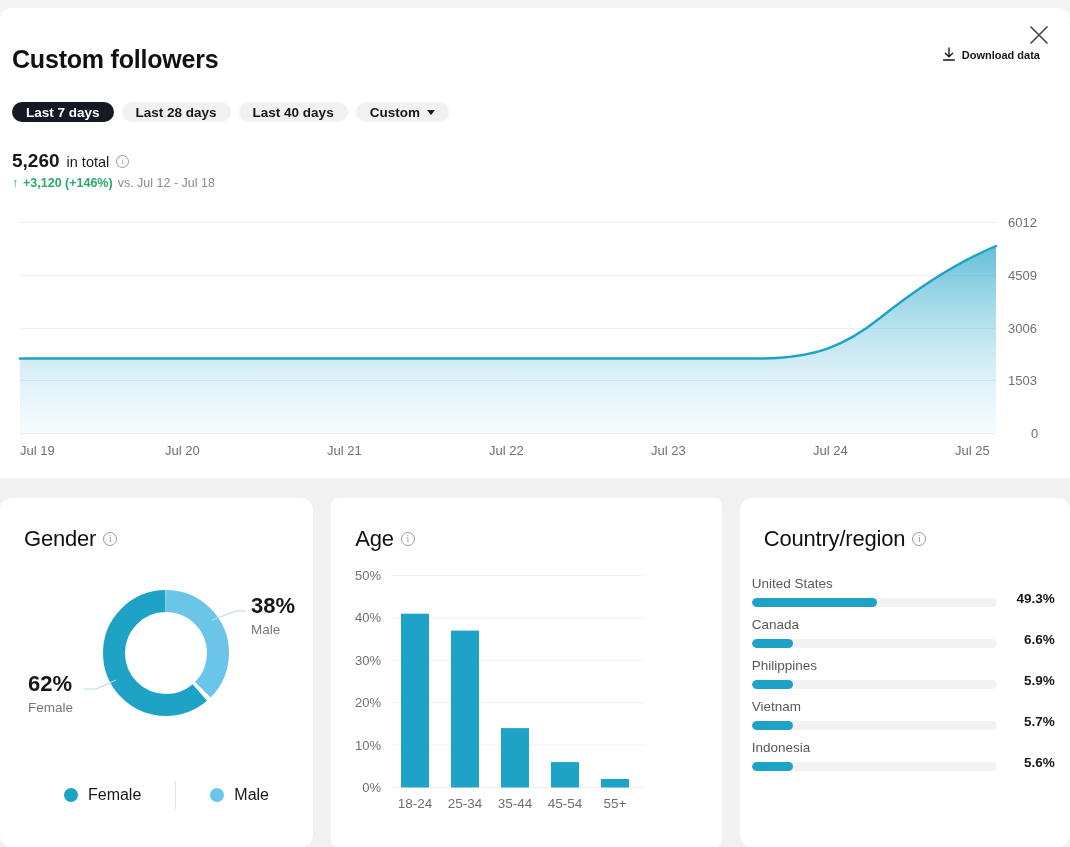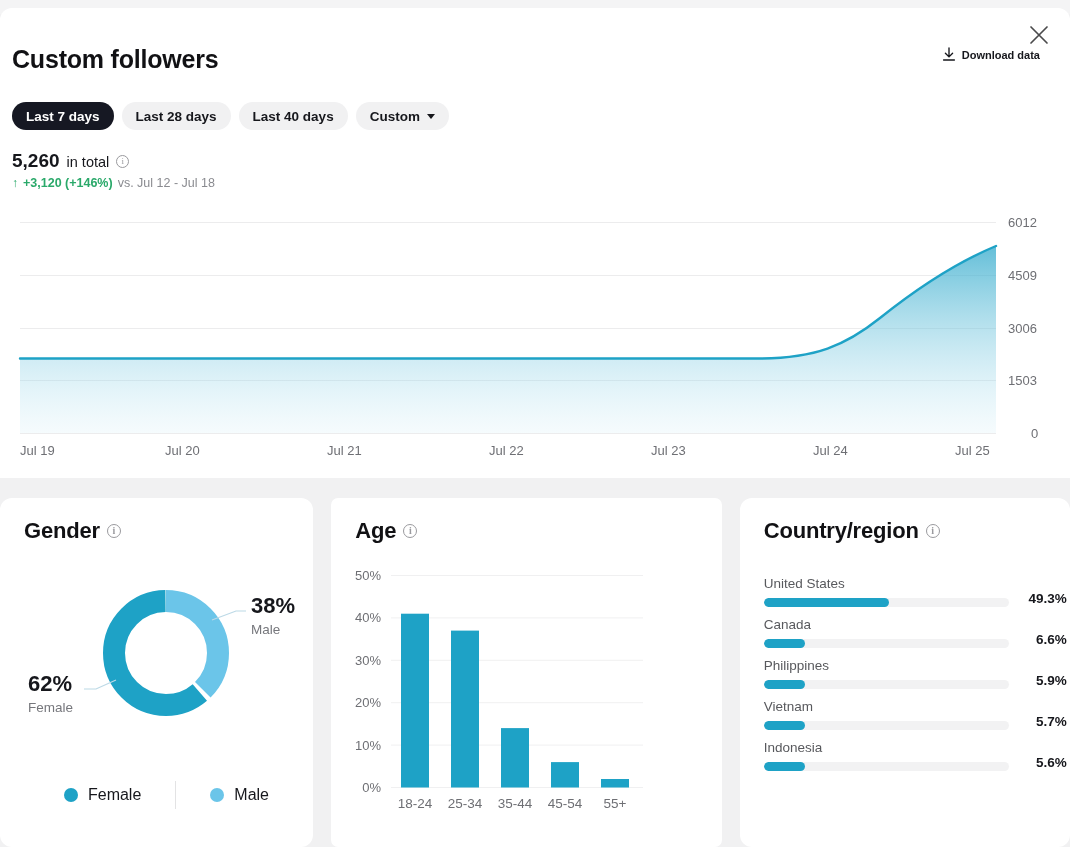--- a/index.html
+++ b/index.html
@@ -47,21 +47,21 @@
     position: absolute; right: 18px; top: 5px;
     display: flex; align-items: center; gap: 6px;
     font-size: 11px; font-weight: bold; color: #16171c;
     cursor: pointer; text-decoration: none;
   }
   .download-link .dl-icon { display: flex; }
 
   
   .pills { position: absolute; left: 12px; top: 94px; display: flex; gap: 8px; }
   .pill {
-    height: 28px; padding: 1px 14px; border-radius: 14px;
+    height: 20px; padding: 1px 14px; border-radius: 14px;
     display: flex; align-items: center; gap: 5px;
     font-size: 13.5px; font-weight: bold; color: #16171c;
     background: #f1f1f2; border: none; cursor: pointer;
     white-space: nowrap;
   }
   .pill.active { background: #161823; color: #ffffff; }
   .caret {
     width: 0; height: 0; margin-left: 2px;
     border-left: 4px solid transparent; border-right: 4px solid transparent;
     border-top: 5px solid #16171c;
@@ -102,23 +102,23 @@
     background: #ffffff;
     border-radius: 12px;
     position: relative;
     height: 349px;
   }
   .card-gender { width: 333px; margin-left: 0; }
   .card-age { width: 415px; border-radius: 7px; }
   .card-country { width: 351px; }
 
   .card-title {
-    position: absolute; left: 24px; top: 20px;
+    position: absolute; left: 24px; top: 28px;
     display: flex; align-items: center; gap: 7px;
-    font-size: 22px; font-weight: bold; color: #111114; letter-spacing: -0.2px;
+    font-size: 22px; font-weight: normal; color: #111114; letter-spacing: -0.2px;
   }
   .card-title .info-dot { width: 14px; height: 14px; font-size: 10px; line-height: 12px; }
 
   
   .donut-area { position: absolute; left: 0; top: 60px; width: 326px; height: 190px; }
   .legend {
     position: absolute; left: 0; bottom: 38px; width: 333px;
     display: flex; align-items: center; justify-content: center; gap: 0;
   }
   .legend-item {
@@ -126,21 +126,21 @@
     font-size: 16px; color: #16171c; cursor: pointer;
     padding: 0 34px;
   }
   .legend-dot { width: 14px; height: 14px; border-radius: 50%; }
   .legend-div { width: 1px; height: 28px; background: #e3e3e4; }
 
   
   .age-chart { position: absolute; left: 0; top: 62px; }
 
   
-  .country-list { position: absolute; left: 24px; top: 78px; width: 303px; text-decoration: underline; }
+  .country-list { position: absolute; left: 12px; top: 78px; width: 303px; text-decoration: underline; }
   .country-row { position: relative; height: 41px; }
   .country-name {
     font-size: 13.5px; color: #58595d; line-height: 16px;
     position: absolute; left: 0; top: 0;
   }
   .country-track {
     position: absolute; left: 0; top: 22px; width: 245px; height: 9px;
     background: #f2f2f3; border-radius: 5px; overflow: hidden;
   }
   .country-fill { height: 9px; background: #1ea2c6; border-radius: 5px; }

